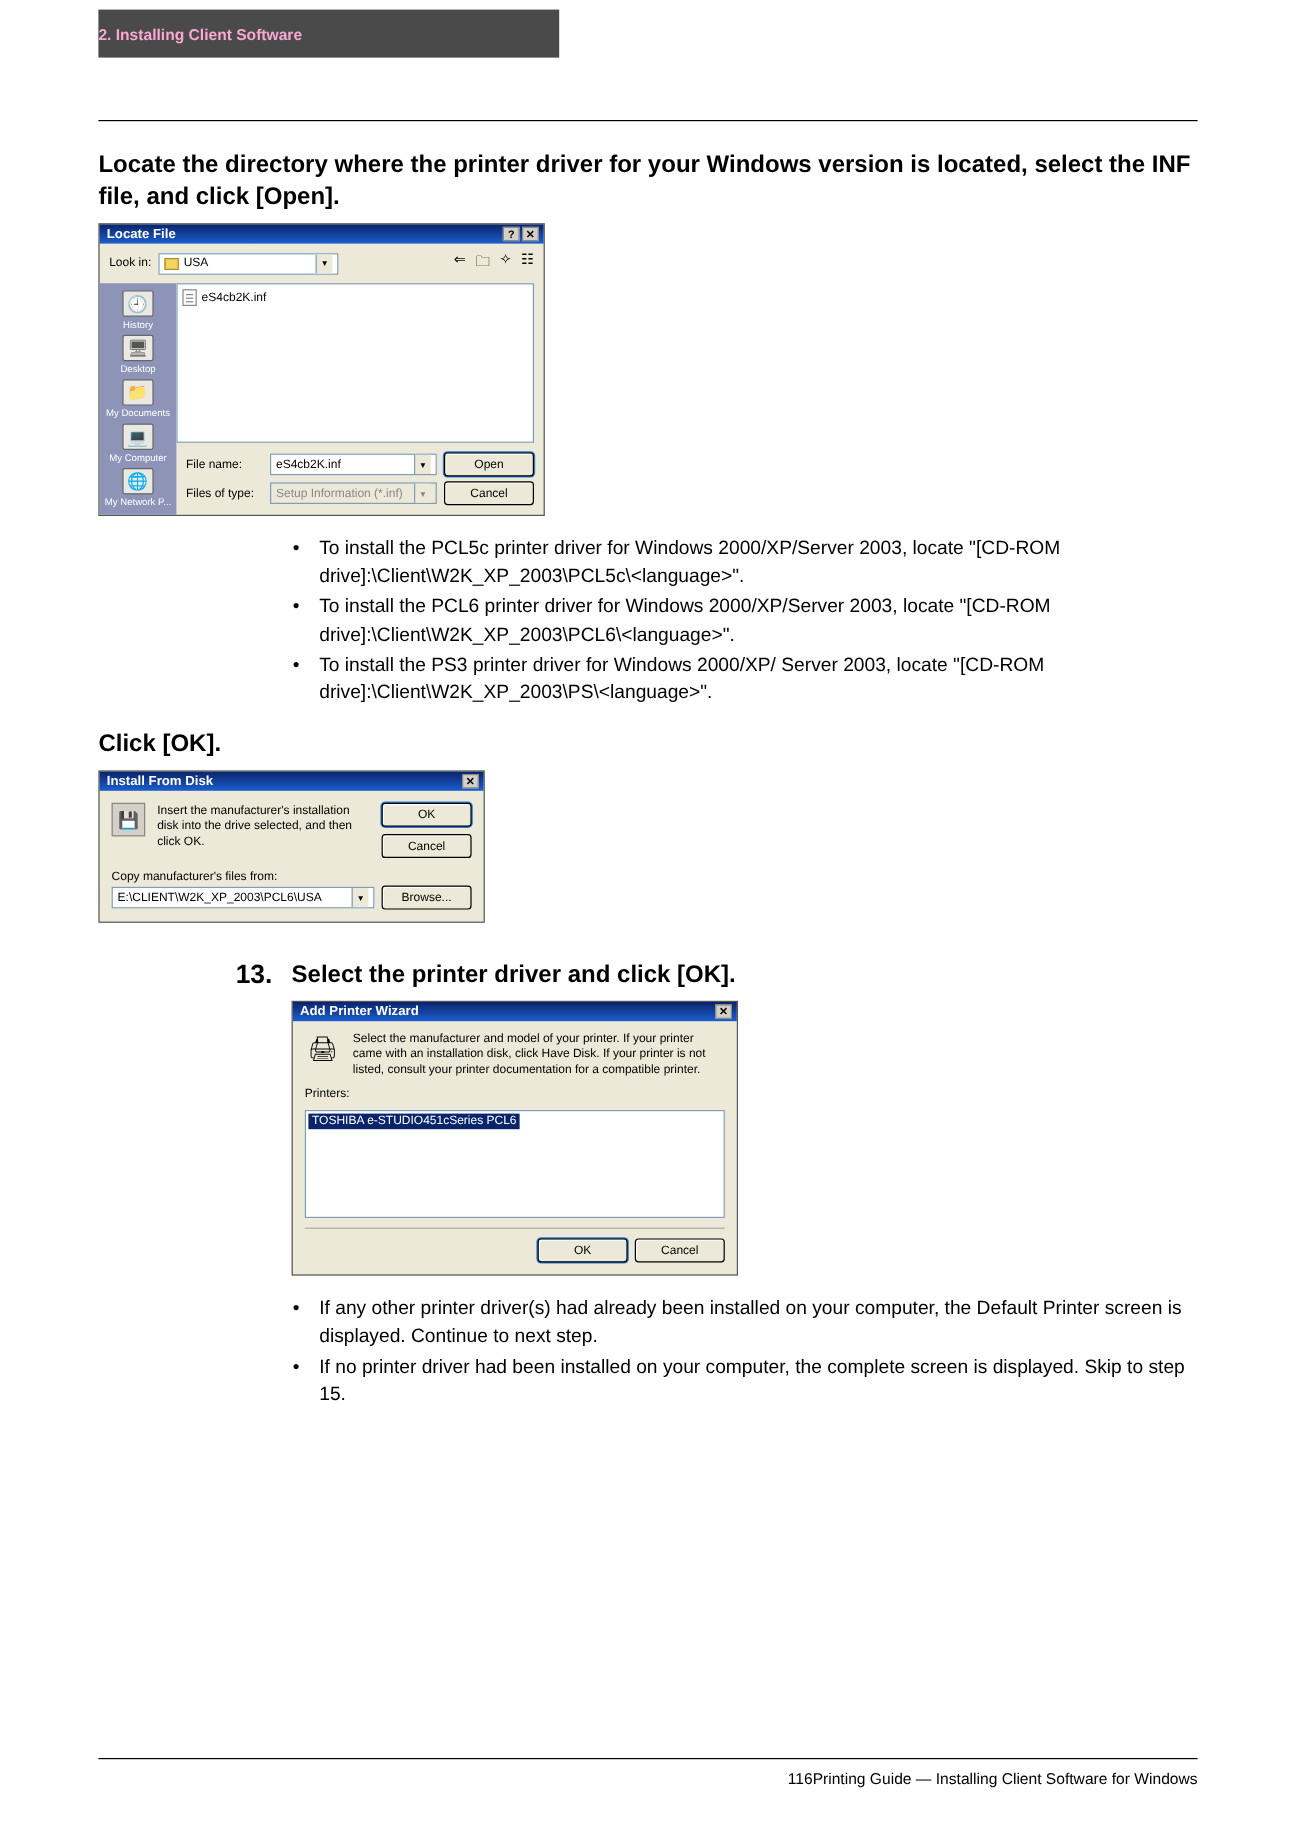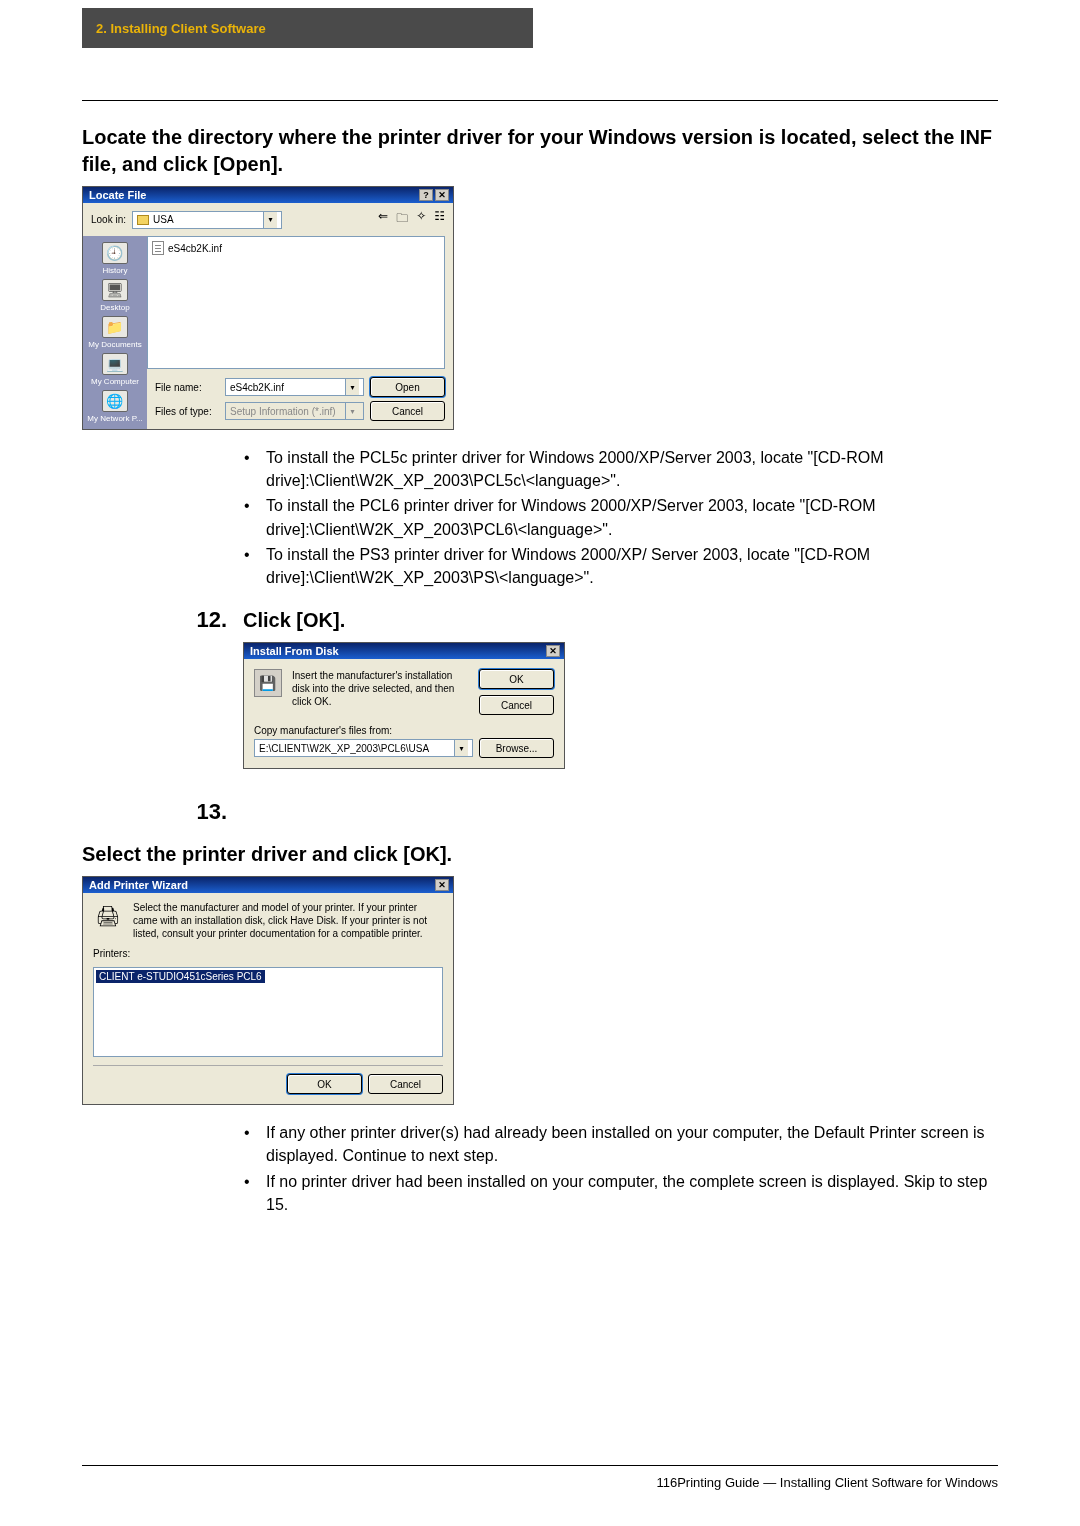--- a/index.html
+++ b/index.html
@@ -8,29 +8,29 @@
     height: 1526px;
     background: #fff;
     font-family: Arial, Helvetica, sans-serif;
     color: #000;
     position: relative;
   }
   .header-tab {
     position: absolute;
     top: 8px;
     left: 82px;
-    width: 451px;
+    width: 384px;
     height: 40px;
     background: #4a4a4a;
-    color: #eab308;
+    color: #f9a8d4;
     font-size: 13px;
     font-weight: bold;
     display: flex;
     align-items: center;
-    padding-left: 14px;
+    padding-left: 0;
   }
   .hr-top {
     position: absolute;
     top: 100px;
     left: 82px;
     right: 82px;
     height: 1px;
     background: #000;
   }
   .content {
@@ -253,21 +253,20 @@
         <span class="dot">•</span>
         <span class="bt">To install the PCL6 printer driver for Windows 2000/XP/Server 2003, locate "[CD-ROM drive]:\Client\W2K_XP_2003\PCL6\&lt;language&gt;".</span>
       </div>
     <div class="bullet">
         <span class="dot">•</span>
         <span class="bt">To install the PS3 printer driver for Windows 2000/XP/ Server 2003, locate "[CD-ROM drive]:\Client\W2K_XP_2003\PS\&lt;language&gt;".</span>
       </div>
   </div>
 
   <div class="step">
-    <div class="step-num">12.</div>
     <div class="step-body">
       <div class="step-title">Click [OK].</div>
       <div class="shot shot2">
         <div class="titlebar">
           <span>Install From Disk</span>
           <div class="tbtns">
               <div class="tbtn">✕</div>
             </div>
         </div>
         <div class="shot2-body">
@@ -287,39 +286,39 @@
                 <span class="drop-arrow">▾</span>
               </div>
               <div class="xpbtn">Browse...</div>
             </div>
           </div>
         </div>
       </div>
     </div>
   </div>
 
-  <div class="step" style="margin-top:20px;flex-direction:column;">
+  <div class="step" style="margin-top:20px;">
     <div class="step-num">13.</div>
     <div class="step-body">
       <div class="step-title">Select the printer driver and click [OK].</div>
       <div class="shot shot3">
         <div class="titlebar">
           <span>Add Printer Wizard</span>
           <div class="tbtns">
               <div class="tbtn">✕</div>
             </div>
         </div>
         <div class="shot3-body">
           <div class="s3-top">
             <div class="s3-ico">🖨</div>
             <div class="s3-text">Select the manufacturer and model of your printer. If your printer came with an installation disk, click Have Disk. If your printer is not listed, consult your printer documentation for a compatible printer.</div>
           </div>
           <div class="s3-label">Printers:</div>
           <div class="s3-list">
-            <span class="sel">CLIENT e-STUDIO451cSeries PCL6</span>
+            <span class="sel">TOSHIBA e-STUDIO451cSeries PCL6</span>
           </div>
           <div class="s3-btns-row" style="border-top:1px solid #aaa; padding-top:8px;">
             <div class="xpbtn focus">OK</div>
             <div class="xpbtn">Cancel</div>
           </div>
         </div>
       </div>
     </div>
   </div>
 

